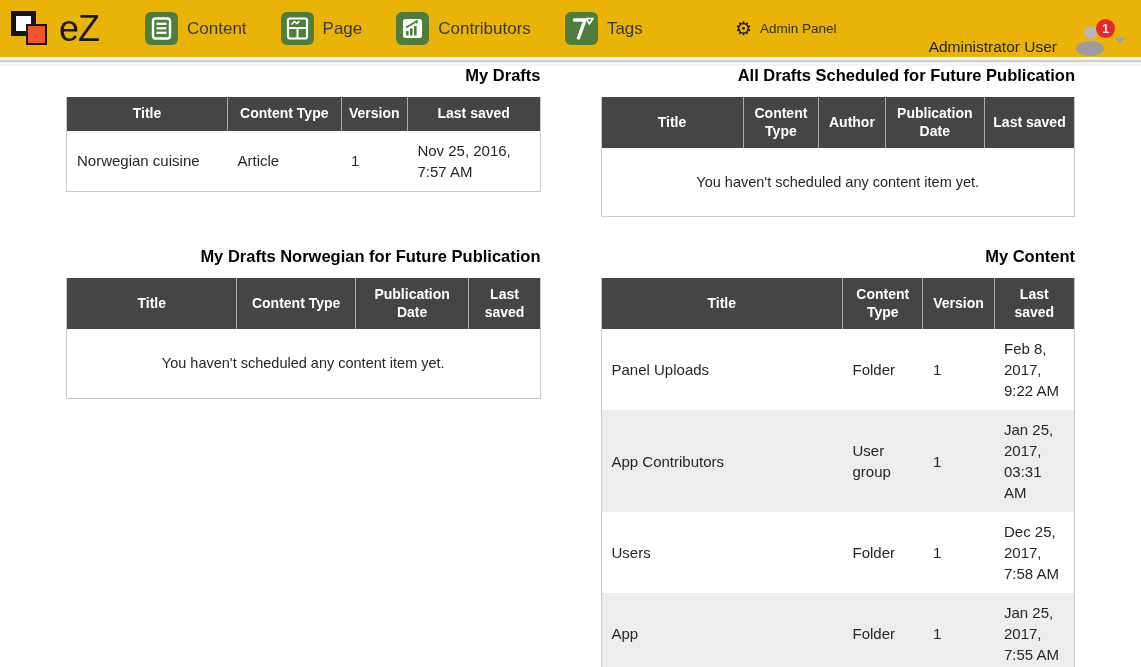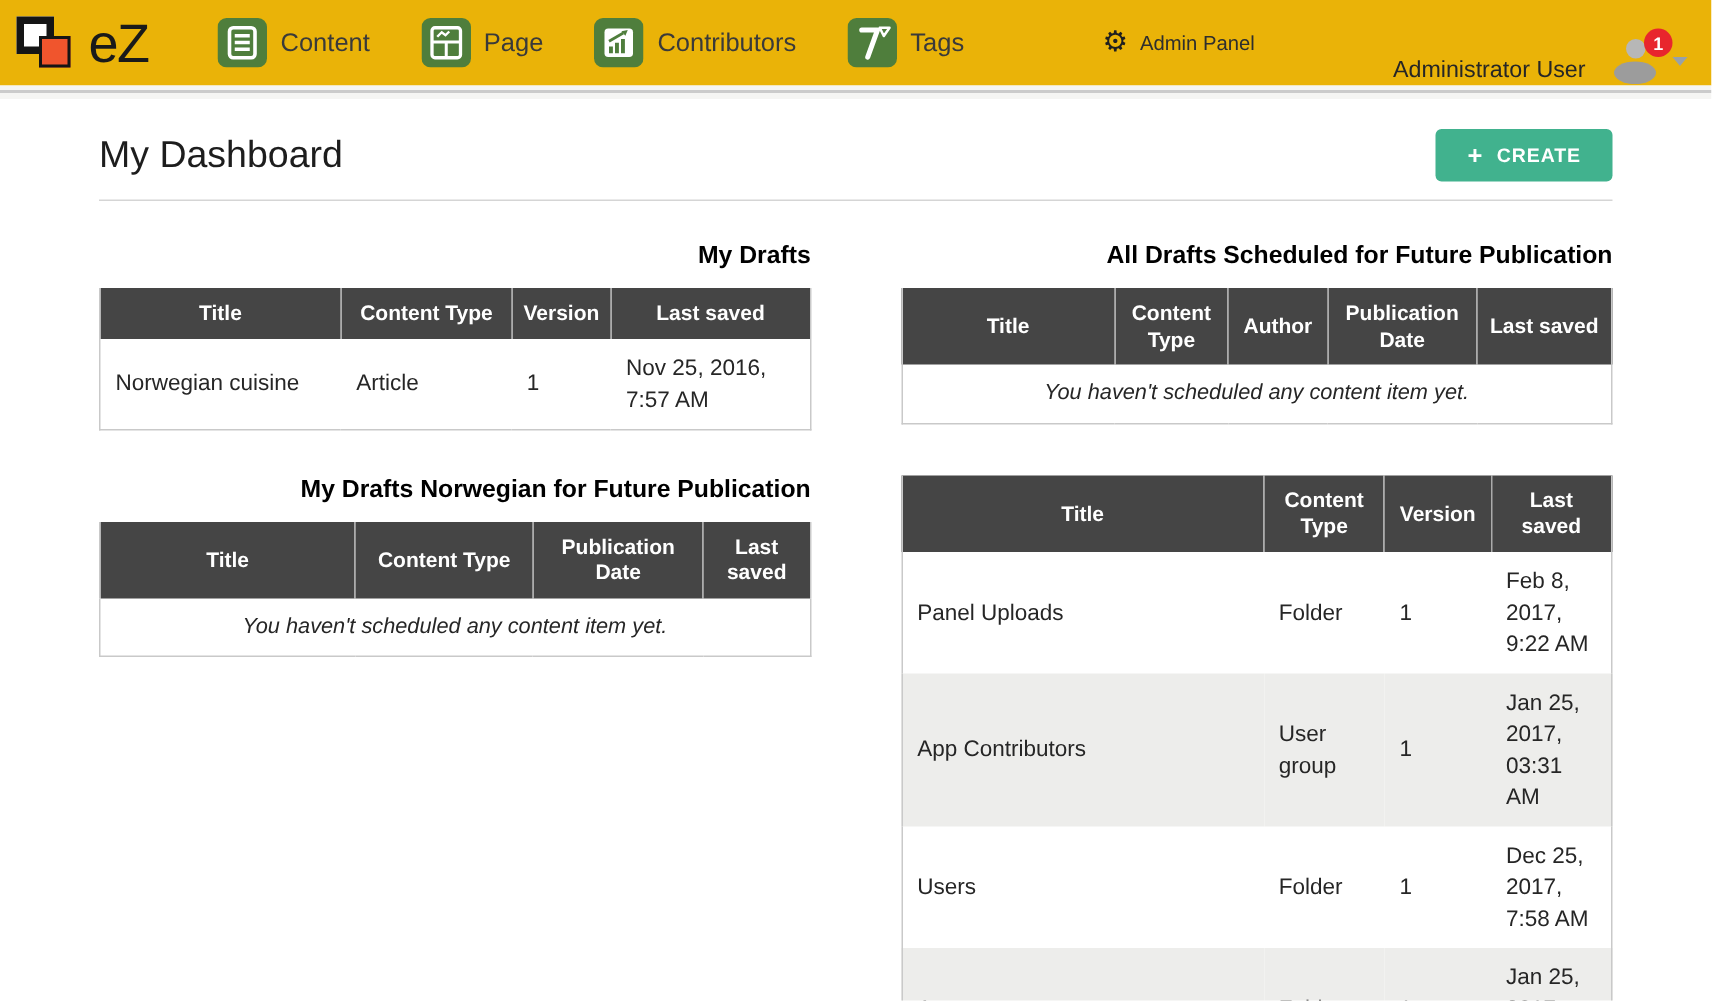--- a/index.html
+++ b/index.html
@@ -58,21 +58,21 @@
   h2 { font-size: 16.5px; font-weight: bold; color: #000; margin-bottom: 12px; text-align: right; }
 
   table.tbl { width: 100%; border-collapse: collapse; table-layout: fixed;
     border: 1px solid #c9c9c9; border-top: none; }
   .tbl th { background: #454545; color: #fff; font-weight: bold; font-size: 14px;
     text-align: center; padding: 8px 6px; vertical-align: middle; line-height: 1.25; }
   .tbl th + th { border-left: 1px solid rgba(255,255,255,0.55); }
   .tbl td { font-size: 15px; color: #262626; padding: 9px 10px;
     vertical-align: middle; line-height: 1.4; word-wrap: break-word; }
   .tbl tbody tr:nth-child(even) { background: #ededeb; }
-  .tbl td.empty { text-align: center; font-style: italic; font-size: 14.5px; padding: 9px; }
+  .tbl td.empty { text-align: center; font-size: 14.5px; padding: 24px; }
 
   .t-mydrafts   th:nth-child(1){width:34%} .t-mydrafts   th:nth-child(2){width:24%}
   .t-mydrafts   th:nth-child(3){width:14%} .t-mydrafts   th:nth-child(4){width:28%}
   .t-alldrafts  th:nth-child(1){width:30%} .t-alldrafts  th:nth-child(2){width:16%}
   .t-alldrafts  th:nth-child(3){width:14%} .t-alldrafts  th:nth-child(4){width:21%}
   .t-alldrafts  th:nth-child(5){width:19%}
   .t-scheduled  th:nth-child(1){width:36%} .t-scheduled  th:nth-child(2){width:25%}
   .t-scheduled  th:nth-child(3){width:24%} .t-scheduled  th:nth-child(4){width:15%}
   .t-mycontent  th:nth-child(1){width:51%} .t-mycontent  th:nth-child(2){width:17%}
   .t-mycontent  th:nth-child(3){width:15%} .t-mycontent  th:nth-child(4){width:17%}
@@ -153,27 +153,20 @@
         <span class="av-body"></span>
         <span class="badge">1</span>
       </div>
       <span class="caret"></span>
     </div>
   </div>
 </header>
 <div class="topbar-divider"></div>
 
 <main>
-  <div class="page-head">
-    <h1>My Dashboard</h1>
-    <button class="create-btn">
-      <span class="create-plus">+</span>
-      <span>CREATE</span>
-    </button>
-  </div>
 
   <div class="grid">
     <section>
       <h2>My Drafts</h2>
       <table class="tbl t-mydrafts">
           <thead>
             <tr>
               <th>Title</th>
               <th>Content Type</th>
               <th>Version</th>
@@ -224,20 +217,21 @@
           </thead>
           <tbody>
             <tr>
               <td colspan="4" class="empty">You haven't scheduled any content item yet.</td>
             </tr>
           </tbody>
         </table>
     </section>
 
     <section>
+      <h2>My Content</h2>
       <table class="tbl t-mycontent">
           <thead>
             <tr>
               <th>Title</th>
               <th>Content Type</th>
               <th>Version</th>
               <th>Last saved</th>
             </tr>
           </thead>
           <tbody>

